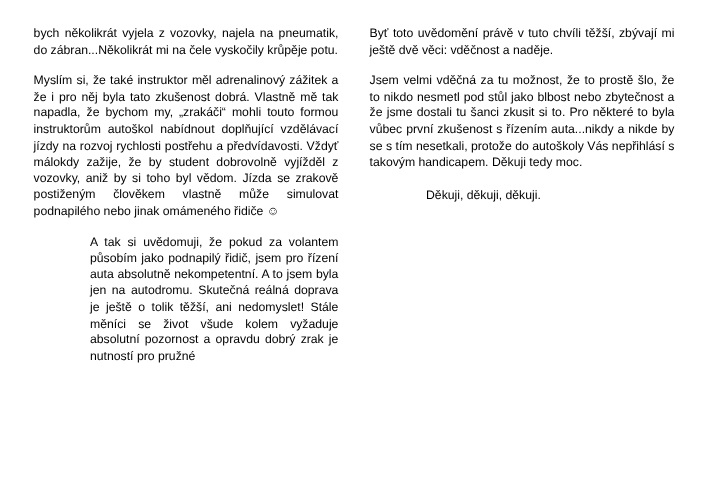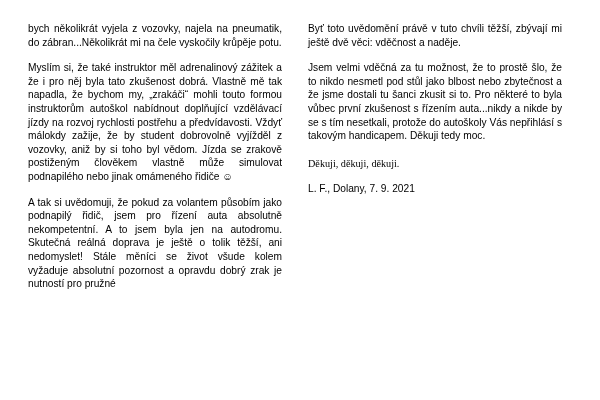--- a/index.html
+++ b/index.html
@@ -30,37 +30,36 @@
   p {
     margin: 0 0 12px 0;
     font-size: 10.2px;
     line-height: 13.6px;
     text-align: justify;
     text-justify: inter-word;
     hyphens: none;
   }
   p:last-child {
     margin-bottom: 0;
+    margin-left: 47px;
   }
   .sig {
     margin-top: 14px;
-    font-family: Liberation Serif, serif;
   }
 </style>
 </head>
 <body>
 
 <div class="page">
 
   <div class="col">
     <p>bych několikrát vyjela z vozovky, najela na pneumatik, do zábran...Několikrát mi na čele vyskočily krůpěje potu.</p>
     <p>Myslím si, že také instruktor měl adrenalinový zážitek a že i pro něj byla tato zkušenost dobrá. Vlastně mě tak napadla, že bychom my, „zrakáči“ mohli touto formou instruktorům autoškol nabídnout doplňující vzdělávací jízdy na rozvoj rychlosti postřehu a předvídavosti. Vždyť málokdy zažije, že by student dobrovolně vyjížděl z vozovky, aniž by si toho byl vědom. Jízda se zrakově postiženým člověkem vlastně může simulovat podnapilého nebo jinak omámeného řidiče ☺</p>
     <p>A tak si uvědomuji, že pokud za volantem působím jako podnapilý řidič, jsem pro řízení auta absolutně nekompetentní. A to jsem byla jen na autodromu. Skutečná reálná doprava je ještě o tolik těžší, ani nedomyslet! Stále měníci se život všude kolem vyžaduje absolutní pozornost a opravdu dobrý zrak je nutností pro pružné</p>
   </div>
 
   <div class="col">
     <p>Byť toto uvědomění právě v tuto chvíli těžší, zbývají mi ještě dvě věci: vděčnost a naděje.</p>
     <p>Jsem velmi vděčná za tu možnost, že to prostě šlo, že to nikdo nesmetl pod stůl jako blbost nebo zbytečnost a že jsme dostali tu šanci zkusit si to. Pro některé to byla vůbec první zkušenost s řízením auta...nikdy a nikde by se s tím nesetkali, protože do autoškoly Vás nepřihlásí s takovým handicapem. Děkuji tedy moc.</p>
     <p class="sig">Děkuji, děkuji, děkuji.</p>
-    <p>L. F., Dolany, 7. 9. 2021</p>
   </div>
 
 </div>
 
 </body></html>

